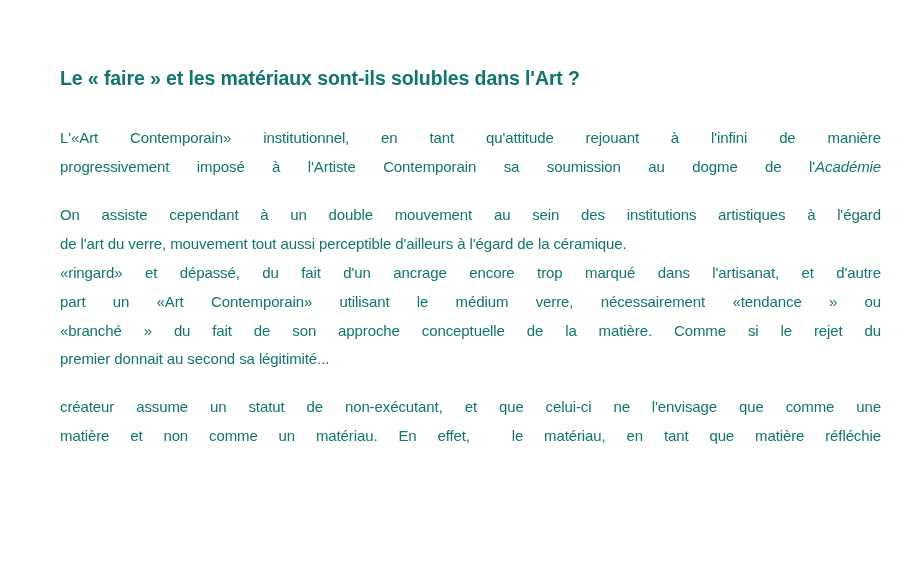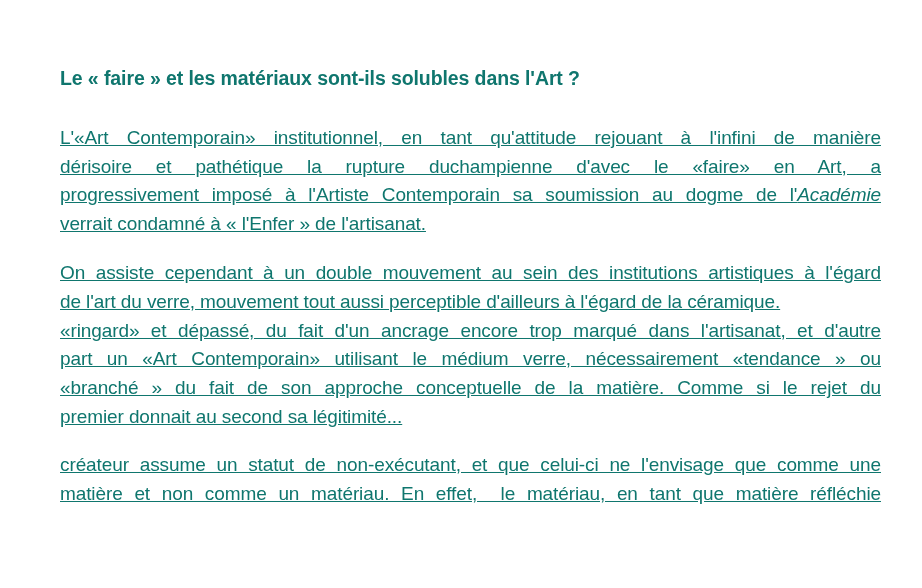--- a/index.html
+++ b/index.html
@@ -21,23 +21,22 @@
   }
   .doc-title {
     margin-top: 64px;
     font-size: 19.5px;
     font-weight: bold;
     line-height: 28.8px;
     letter-spacing: -0.1px;
     white-space: pre-wrap;
   }
   .para {
-    font-size: 19px;
+    font-size: 15px;
     letter-spacing: -0.1px;
-    text-decoration: underline;
   }
   .para .line {
     line-height: 28.8px;
     white-space: pre-wrap; 
   }
   .j {                      
     text-align: justify;
     text-align-last: justify;
   }
   .l {                      
@@ -51,23 +50,21 @@
 </head>
 <body>
 
 <div class="page">
   <div class="content">
 
     <div class="doc-title">Le « faire » et les matériaux sont-ils solubles dans l'Art ?</div>
 
     <div class="para p1">
       <div class="line j">L'«Art Contemporain» institutionnel, en tant qu'attitude rejouant à l'infini de manière</div>
-      <div class="line j">dérisoire et pathétique la rupture duchampienne d'avec le «faire» en Art, a</div>
       <div class="line j"><span>progressivement imposé à l'Artiste Contemporain sa soumission au dogme de l'</span><span class="it">Académie</span></div>
-      <div class="line l">verrait condamné à « l'Enfer » de l'artisanat.</div>
     </div>
 
     <div class="para p2">
       <div class="line j">On assiste cependant à un double mouvement au sein des institutions artistiques à l'égard</div>
       <div class="line l">de l'art du verre, mouvement tout aussi perceptible d'ailleurs à l'égard de la céramique.</div>
       <div class="line j">«ringard» et dépassé, du fait d'un ancrage encore trop marqué dans l'artisanat, et d'autre</div>
       <div class="line j">part un «Art Contemporain» utilisant le médium verre, nécessairement «tendance » ou</div>
       <div class="line j">«branché » du fait de son approche conceptuelle de la matière. Comme si le rejet du</div>
       <div class="line l">premier donnait au second sa légitimité...</div>
     </div>

